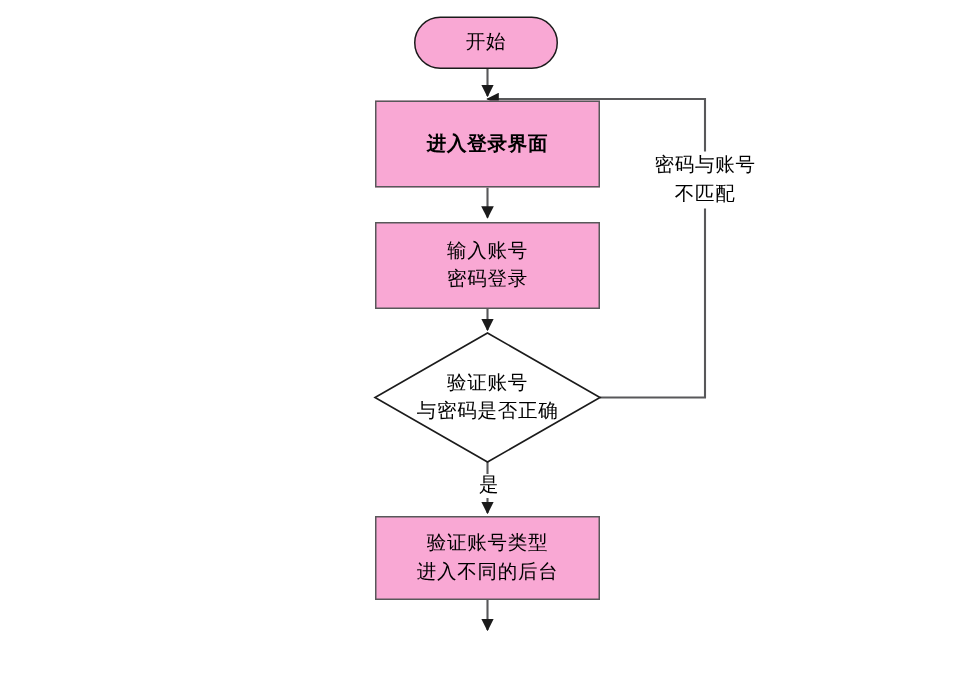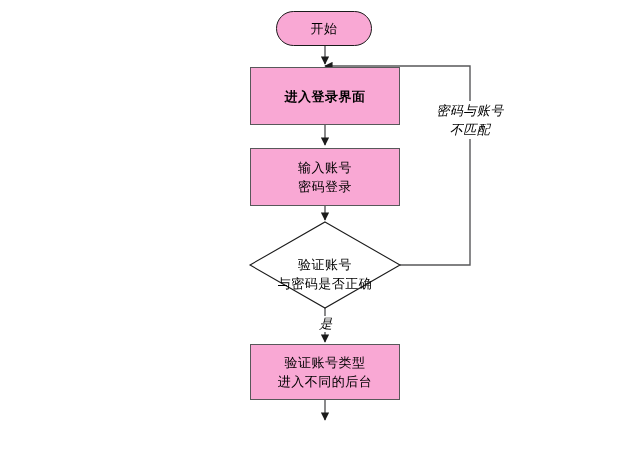--- a/index.html
+++ b/index.html
@@ -43,37 +43,35 @@
     border: 1px solid #58585a;
     border-radius: 0;
   }
   .node.terminator {
     border: 1px solid #1b1b1b;
     border-radius: 999px;
   }
   .node.decision {
     border: 0;
     background: transparent;
-    align-items: flex-end;
   }
   .node .lbl {
     display: block;
     white-space: pre-line;
   }
   .edge-label {
     position: absolute;
     color: #000000;
     font-size: 13px;
     line-height: 19px;
     letter-spacing: 0.5px;
     text-align: center;
     background: #ffffff;
     white-space: pre-line;
     z-index: 3;
-    font-style: italic;
   }
   .edge-label.small {
     font-size: 13px;
     line-height: 16px;
     padding: 0 1px;
   }
 </style>
 </head>
 <body>
 

